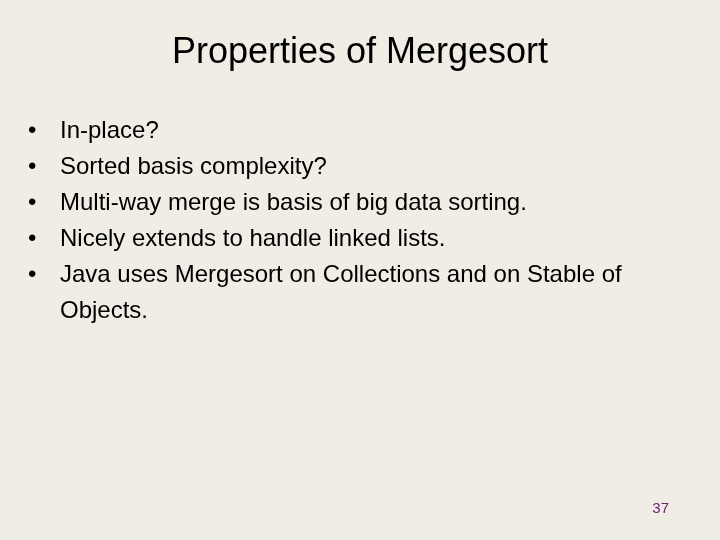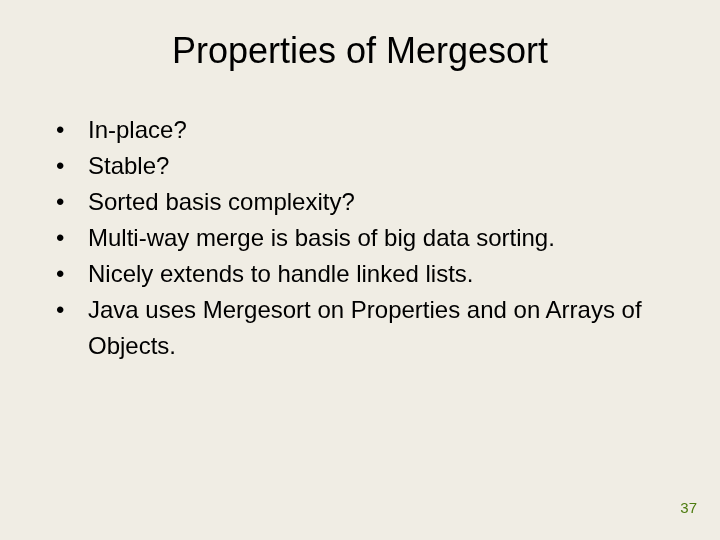--- a/index.html
+++ b/index.html
@@ -18,50 +18,49 @@
     }
     .slide-title {
       text-align: center;
       font-size: 36px;
       font-weight: normal;
       padding-top: 30px;
       padding-bottom: 40px;
     }
     .bullet-list {
       list-style: none;
-      padding-left: 56px;
+      padding-left: 28px;
       padding-right: 56px;
     }
     .bullet-list li {
       font-size: 24px;
       line-height: 1.5;
       position: relative;
       padding-left: 32px;
     }
     .bullet-list li::before {
       content: "•";
       position: absolute;
       left: 0;
       top: 0;
     }
     .page-number {
       position: absolute;
       bottom: 24px;
-      right: 23px;
+      right: 51px;
       font-size: 15px;
-      color: #4d7c0f;
+      color: #701a75;
     }
   </style>
 </head>
 <body>
 
 <h1 class="slide-title">Properties of Mergesort</h1>
 
 <ul class="bullet-list">
   <li>In-place?</li>
-  <li>Stable?</li>
   <li>Sorted basis complexity?</li>
   <li>Multi-way merge is basis of big data sorting.</li>
   <li>Nicely extends to handle linked lists.</li>
-  <li>Java uses Mergesort on Properties and on Arrays of Objects.</li>
+  <li>Java uses Mergesort on Collections and on Stable of Objects.</li>
 </ul>
 
 <div class="page-number">37</div>
 
 </body></html>

